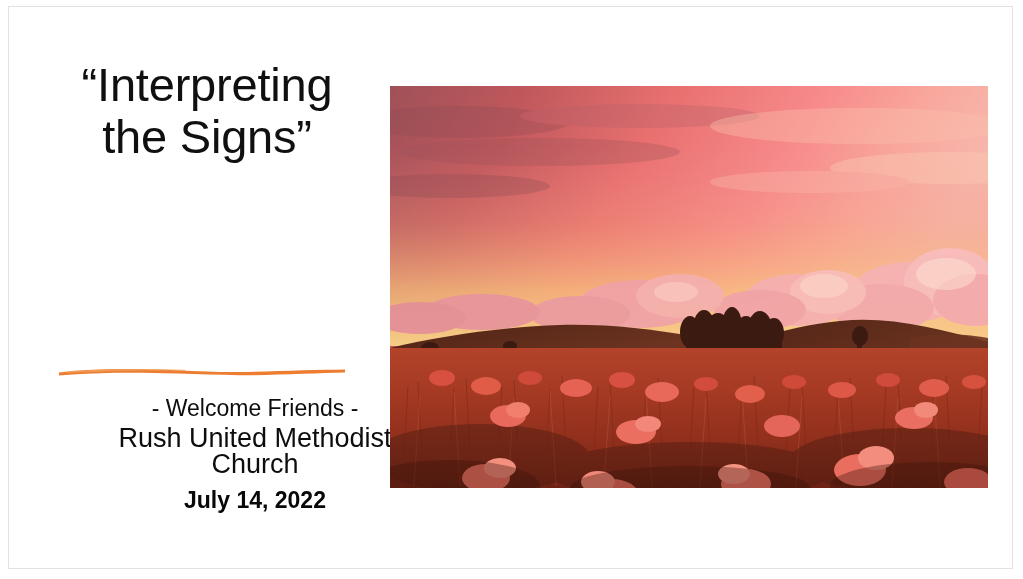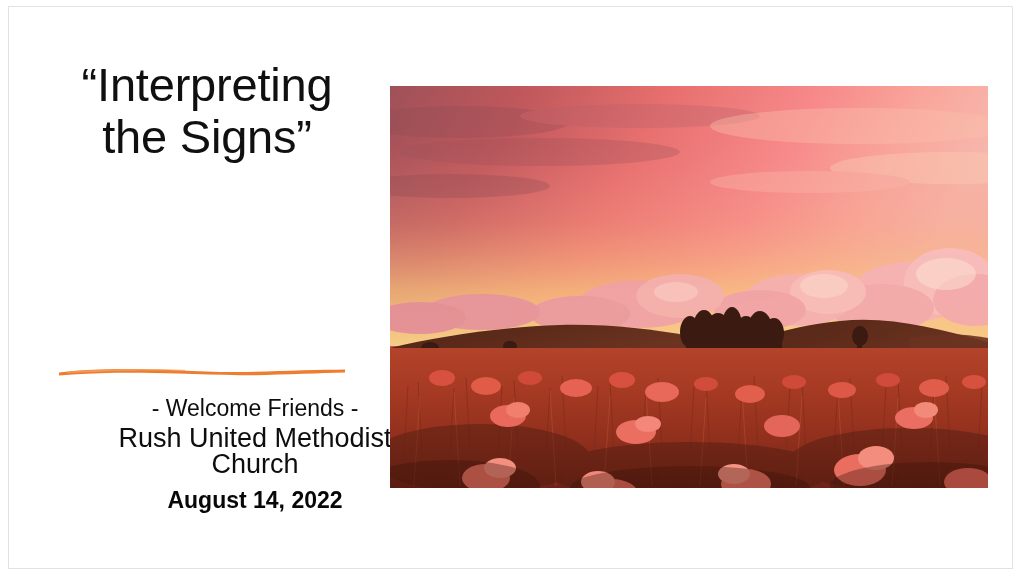--- a/index.html
+++ b/index.html
@@ -139,21 +139,21 @@
                  C224,12.6 204,13.4 182,13.2 C162,13.0 142,12.2 120,11.6
                  C100,11.0 80,10.4 58,10.8 C38,11.2 20,12.0 2,13.6 Z" fill="#ED7D31"></path>
         <path d="M10,9.6 C30,8.0 52,7.2 76,7.0 C96,6.8 112,7.2 128,7.8
                  L128,9.0 C112,8.6 96,8.4 76,8.8 C52,9.2 30,10.0 10,11.0 Z" fill="#f0a463" opacity="0.75"></path>
       </svg>
     </div>
 
     <div id="subtitle-block">
       <div class="welcome-line">- Welcome Friends -</div>
       <div class="church-line">Rush United Methodist Church</div>
-      <div class="date-line">August 14, 2022</div>
+      <div class="date-line">July 14, 2022</div>
     </div>
 
     <div id="photo">
       <svg viewBox="0 0 598 402" xmlns="http://www.w3.org/2000/svg" preserveAspectRatio="none">
         <defs>
 
           <linearGradient id="skyH" x1="0" y1="0" x2="1" y2="0.25">
             <stop offset="0" stop-color="#9f5158"></stop>
             <stop offset="0.22" stop-color="#c0585c"></stop>
             <stop offset="0.45" stop-color="#e8706f"></stop>

